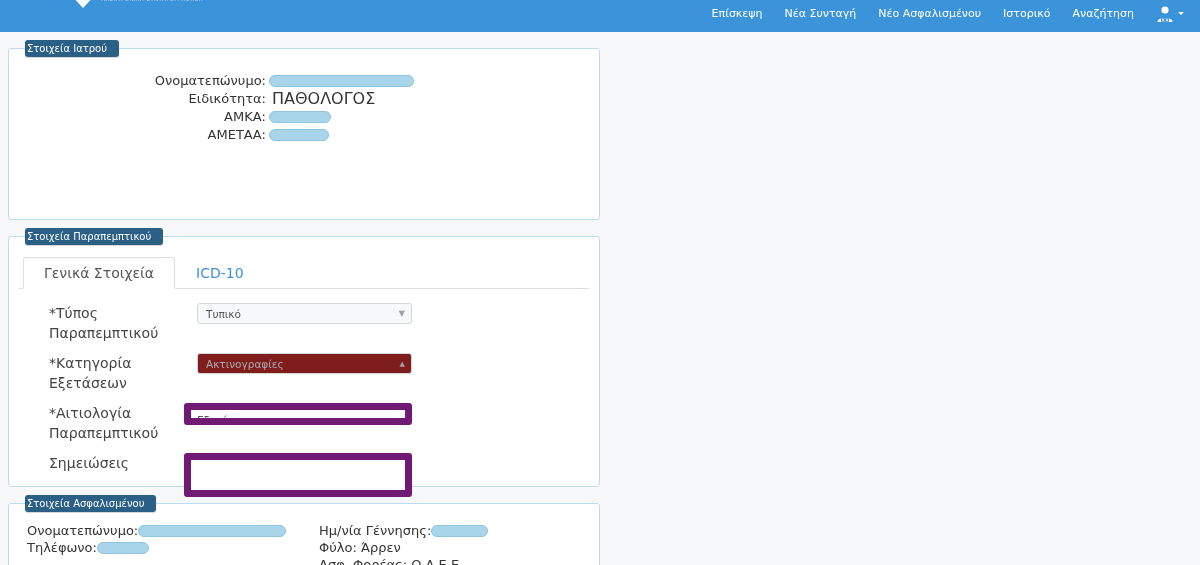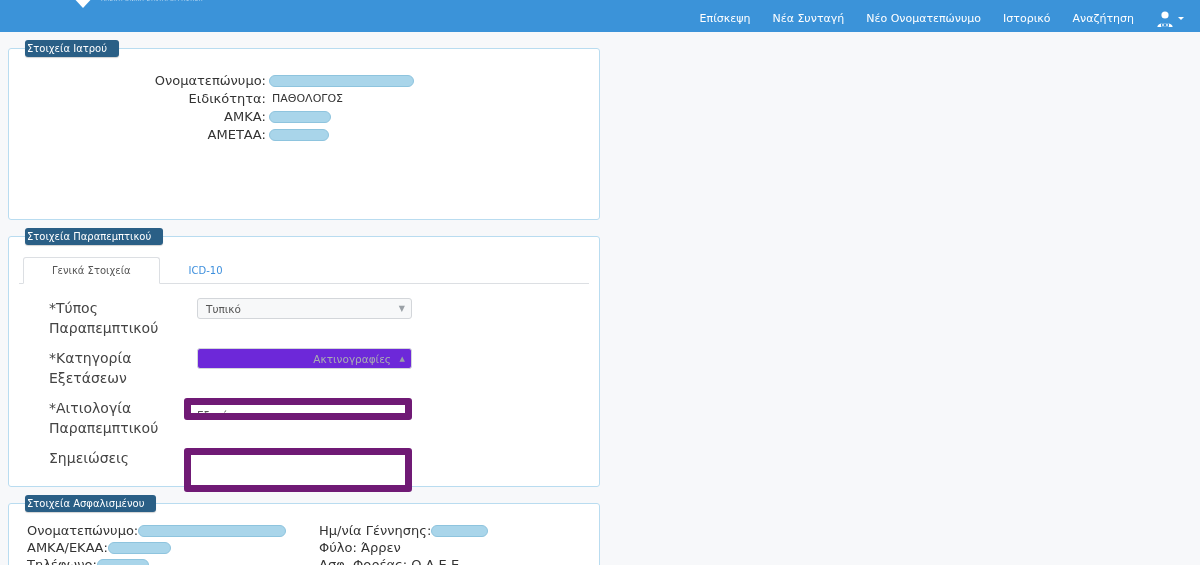--- a/index.html
+++ b/index.html
@@ -11,21 +11,21 @@
     font-size: 11px;
     color: #333;
     overflow: hidden;
   }
 
   
   .navbar {
     height: 32px;
     background: #3b93d9;
     display: flex;
-    align-items: flex-end;
+    align-items: flex-start;
     justify-content: space-between;
     padding: 0 10px 0 32px;
     position: relative;
   }
   .brand { display: flex; align-items: flex-start; height: 32px; }
   .brand-mark {
     width: 0; height: 0;
     border-left: 13px solid transparent;
     border-right: 13px solid transparent;
     border-top: 14px solid #ffffff;
@@ -104,39 +104,39 @@
   }
   .kv-label { font-size: 13px; color: #333; text-align: right; }
   .kv-doctor .kv-label { width: 250px; padding-right: 3px; }
   .redact {
     height: 12px;
     background: #a9d5ea;
     border-radius: 6px;
     border: 1px solid #8ec4de;
     display: inline-block;
   }
-  .kv-static { font-size: 11px; }
+  .kv-static { font-size: 16px; }
 
   
   .insured-cols { display: flex; margin-top: 6px; }
   .ins-col-l { width: 300px; padding-left: 8px; }
   .ins-col-r { width: 270px; }
   .ins-row { display: flex; align-items: center; margin-bottom: 3px; line-height: 14px; }
   .ins-row .kv-label { text-align: left; width: auto; padding-right: 0; }
 
   
   .tabs {
     display: flex;
     border-bottom: 1px solid #dcdfe3;
     margin: 6px 0 0 0;
     padding-left: 4px;
   }
   .tab {
-    font-size: 10px;
-    padding: 7px 28px;
+    font-size: 14px;
+    padding: 7px 20px;
     cursor: pointer;
     border: 1px solid transparent;
     border-bottom: none;
     margin-bottom: -1px;
     color: #3d8fdd;
     border-radius: 3px 3px 0 0;
   }
   .tab.active {
     color: #555;
     background: #ffffff;
@@ -175,21 +175,21 @@
     border-radius: 3px;
     background: #f7f8f9;
     height: 21px;
     padding: 4px 20px 4px 8px;
     font-size: 10.5px;
     color: #555;
     overflow: hidden;
     white-space: nowrap;
     cursor: pointer;
   }
-  .sel.disabled .sel-box { background: #6d28d9; color: #a9adb2; cursor: default; text-align: right; }
+  .sel.disabled .sel-box { background: #7f1d1d; color: #a9adb2; cursor: default; }
   .sel.plain .sel-box { background: #ffffff; }
   .sel .arr {
     position: absolute; right: 7px; top: 0; bottom: 0;
     display: flex; align-items: center;
     color: #9aa0a6; font-size: 8px; pointer-events: none;
   }
   .sel .arr-up { color: #9aa0a6; font-size: 7px; }
   textarea.form-control {
     height: 21px;
     resize: none;
@@ -202,21 +202,21 @@
 <body>
 
 <div class="navbar">
   <div class="brand">
     <div class="brand-mark"></div>
     <div class="brand-text">ΗΛΕΚΤΡΟΝΙΚΗ ΣΥΝΤΑΓΟΓΡΑΦΗΣΗ</div>
   </div>
   <div class="nav-links">
     <a class="nav-link">Επίσκεψη</a>
     <a class="nav-link">Νέα Συνταγή</a>
-    <a class="nav-link">Νέο Ονοματεπώνυμο</a>
+    <a class="nav-link">Νέο Ασφαλισμένου</a>
     <a class="nav-link">Ιστορικό</a>
     <a class="nav-link">Αναζήτηση</a>
     <div class="nav-user">
       <svg class="avatar-svg" width="20" height="20" viewBox="0 0 20 20">
         <circle cx="10" cy="6" r="3.6" fill="#ffffff"></circle>
         <path d="M2.4 18 C2.4 12.8 17.6 12.8 17.6 18 Z" fill="#ffffff"></path>
         <rect x="6" y="14.2" width="8" height="3.6" rx="0.6" fill="#3b93d9"></rect>
         <circle cx="8" cy="16" r="0.9" fill="#ffffff"></circle>
         <circle cx="12" cy="16" r="0.9" fill="#ffffff"></circle>
       </svg>
@@ -297,24 +297,20 @@
     <fieldset class="panel panel-insured">
       <legend>Στοιχεία Ασφαλισμένου</legend>
 
       <div class="insured-cols">
         <div class="ins-col-l">
           <div class="ins-row">
             <span class="kv-label">Ονοματεπώνυμο:</span>
             <span class="redact" style="width:148px"></span>
           </div>
           <div class="ins-row">
-            <span class="kv-label">ΑΜΚΑ/ΕΚΑΑ:</span>
-            <span class="redact" style="width:63px"></span>
-          </div>
-          <div class="ins-row">
             <span class="kv-label">Τηλέφωνο:</span>
             <span class="redact" style="width:52px"></span>
           </div>
 
         </div>
 
         <div class="ins-col-r">
           <div class="ins-row">
             <span class="kv-label">Ημ/νία Γέννησης:</span>
             <span class="redact" style="width:57px"></span>

